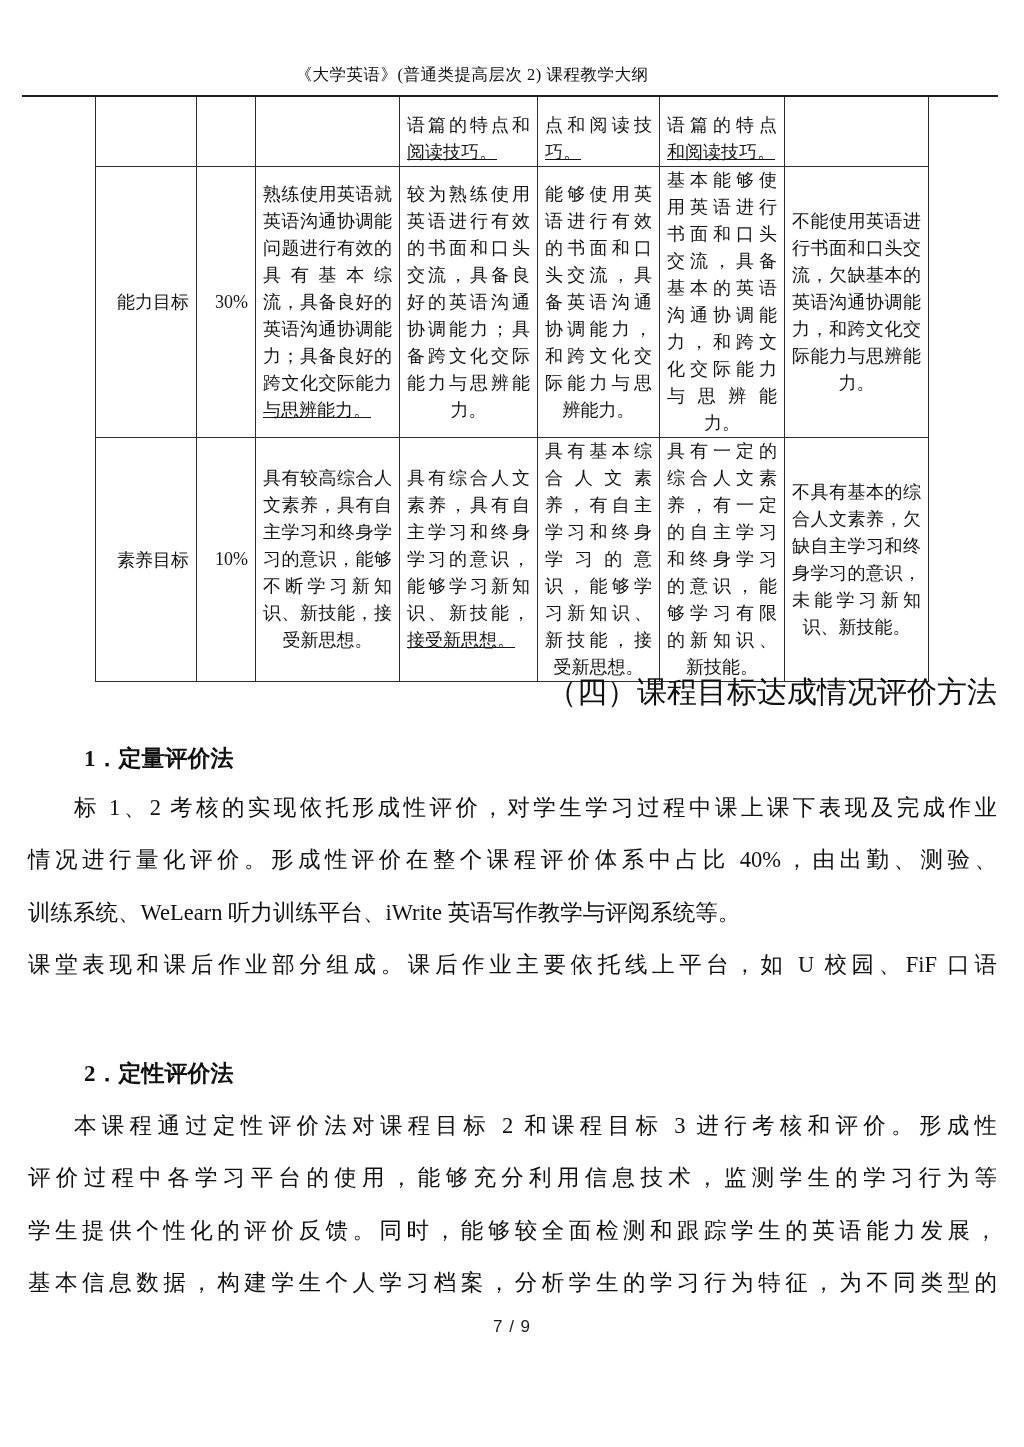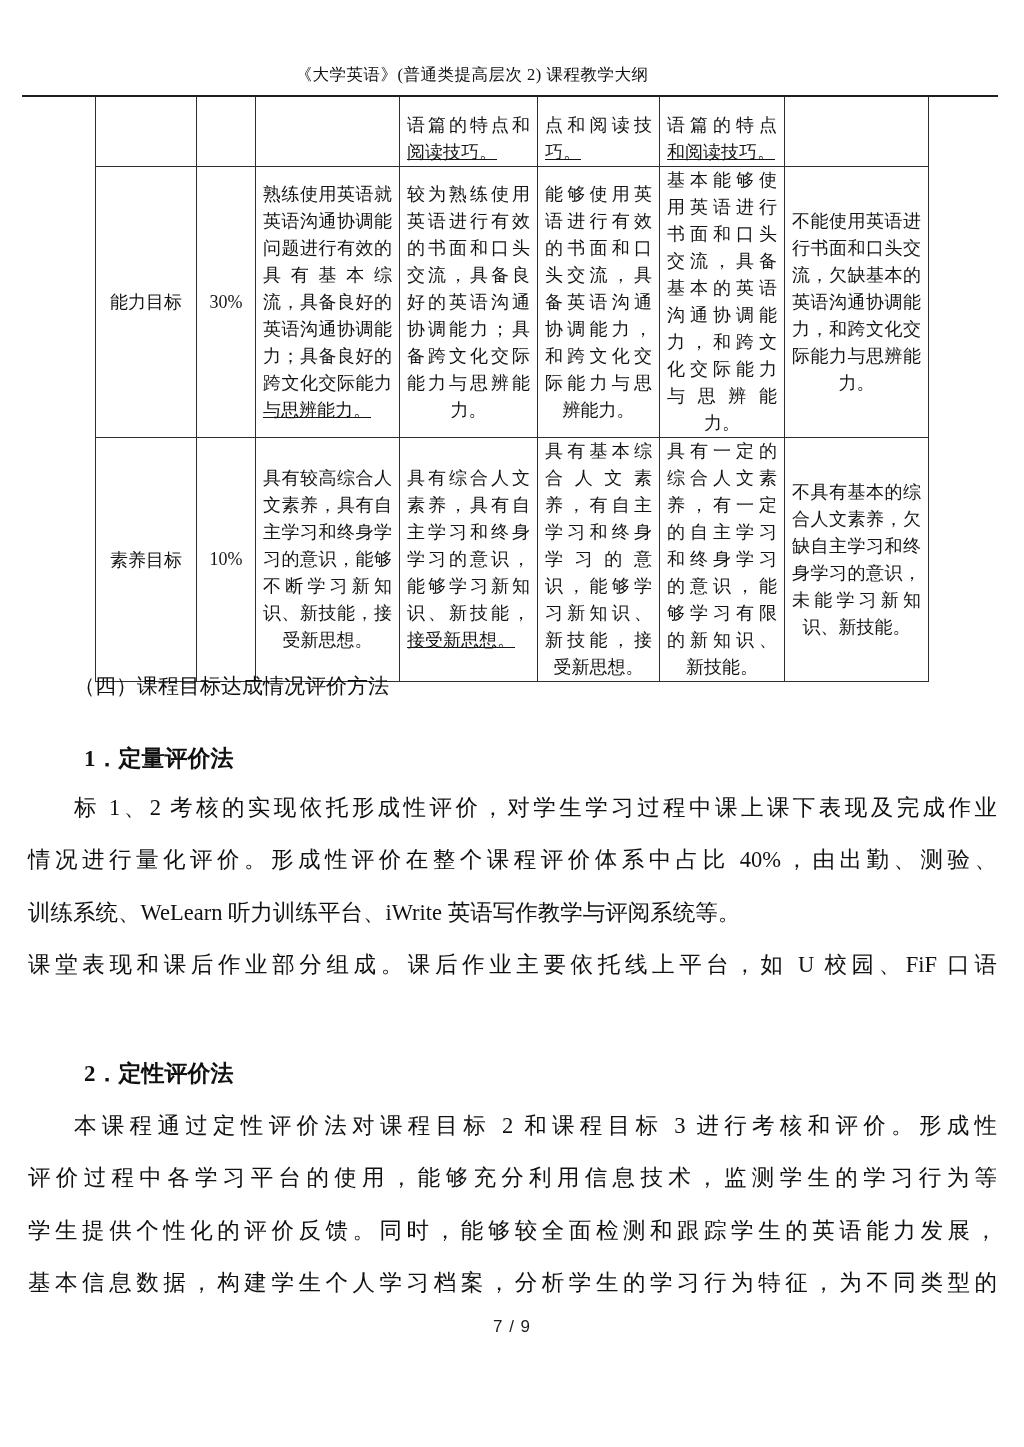--- a/index.html
+++ b/index.html
@@ -14,27 +14,27 @@
   .page-title{top:64px;left:0;width:944px;text-align:center;font-size:16.5px;letter-spacing:.5px;}
   .header-rule{top:95px;left:22px;width:976px;height:2px;background:#1f1f1f;}
 
   
   table.obj{position:absolute;top:97px;left:95px;width:833px;border-collapse:collapse;table-layout:fixed;font-size:18px;color:#141414;}
   table.obj td{border:1.5px solid #2e2e2e;padding:0 7px;vertical-align:middle;overflow:hidden;}
   tr.r0{height:54px;}
   tr.r0 td{border-top:none;vertical-align:top;padding-top:15px;}
   tr.r1{height:271px;}
   tr.r2{height:244px;}
-  td.lab,td.wt{text-align:center;}
+  td.lab,td.wt{text-align:right;}
   .cl{line-height:27px;text-align:justify;text-align-last:justify;}
   .cl.last{text-align-last:center;}
   .last-left .cl.last{text-align-last:left;text-decoration:underline;}
 
   
-  .sec-h{top:672px;left:28px;width:969px;font-size:21px;text-indent:46px;}
+  .sec-h{top:672px;left:28px;width:969px;font-size:30px;text-indent:46px;text-align:right;}
   .sub-h{left:28px;width:969px;font-size:23px;font-weight:bold;text-indent:56px;margin-top:12px;}
   .sub-h.h1{top:731px;}
   .sub-h.h2{top:1046px;}
   .para{left:28px;width:969px;font-size:22.5px;}
   .para .cl{line-height:52.4px;}
   .para .cl:first-child{text-indent:46px;}
   .para.endleft .cl.last{text-align-last:left;}
   .para.endjust .cl.last{text-align-last:justify;}
   .para.p1{top:782px;}
   .para.p2{top:1100px;}

